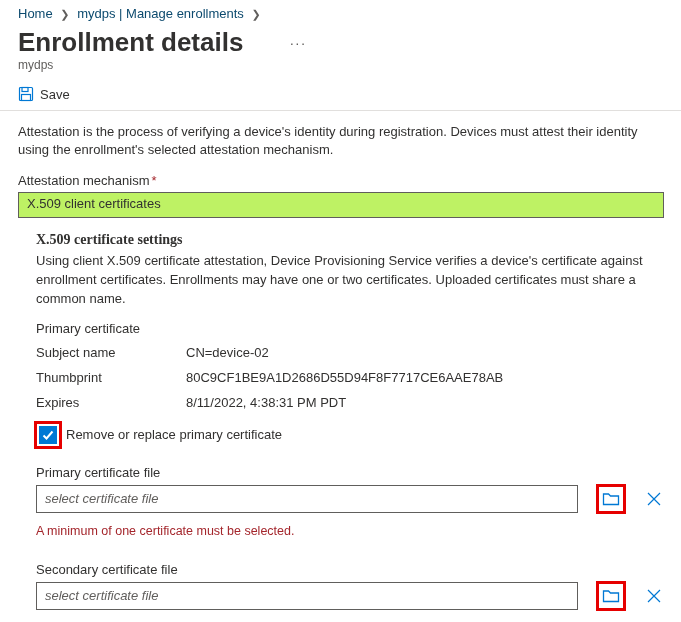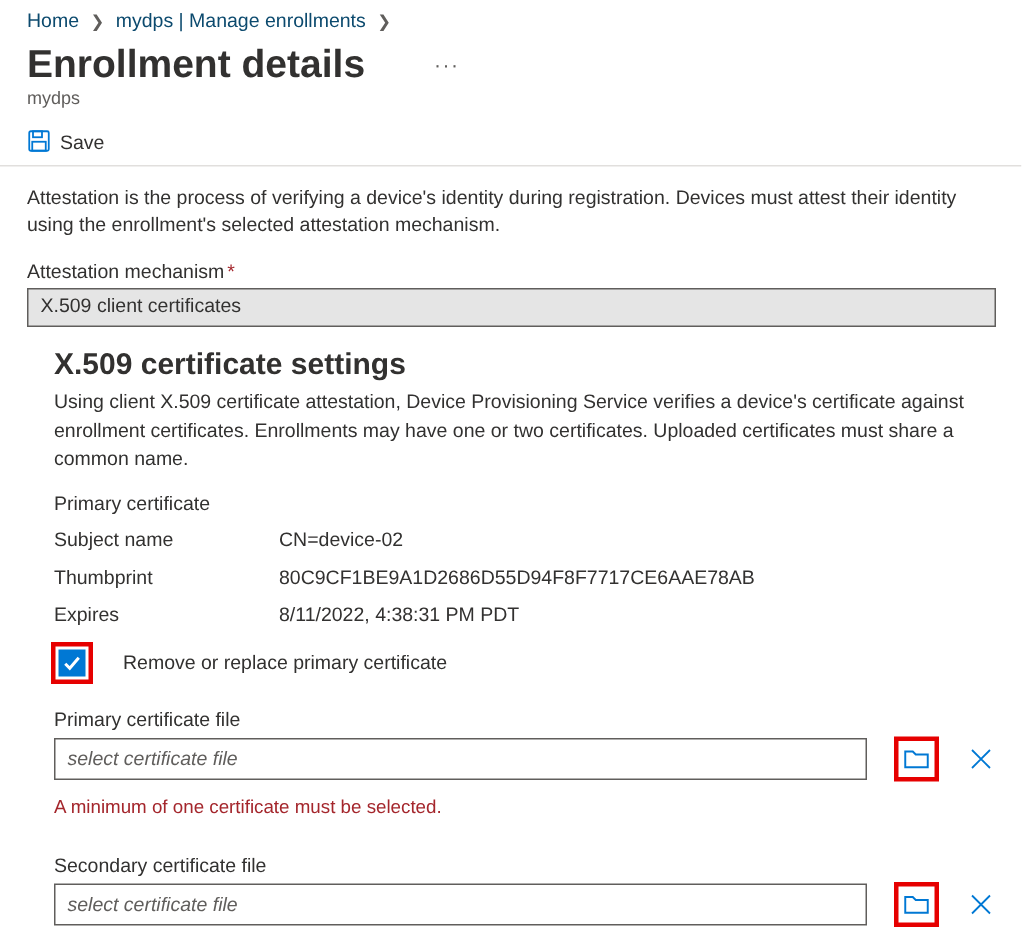--- a/index.html
+++ b/index.html
@@ -63,33 +63,33 @@
     margin: 0;
   }
   .content { padding: 12px 18px 20px 18px; }
   .desc { margin-bottom: 14px; line-height: 1.4; }
   .label { margin-bottom: 4px; }
   .req { color: #a4262c; margin-left: 2px; }
   .select {
     width: 646px;
     height: 26px;
     border: 1px solid #605e5c;
-    background: #e5e5e5;
+    background: #bef264;
     padding: 3px 8px;
     font-size: 13px;
     color: #323130;
   }
   .indent { padding: 14px 0 0 18px; width: 646px; }
-  .h2 { font-weight: 700; font-size: 20px; margin-bottom: 4px; }
+  .h2 { font-weight: 700; font-size: 14px; margin-bottom: 4px; font-family: Liberation Serif, serif; }
   .p { line-height: 1.45; margin-bottom: 12px; }
   .table { width: 628px; }
   .row { display: flex; padding: 5px 0; }
   .rlabel { width: 150px; }
   .rval { flex: 1; }
-  .chk-row { display: flex; align-items: center; gap: 20px; margin-top: 6px; position: relative; left: -2px; }
+  .chk-row { display: flex; align-items: center; gap: 4px; margin-top: 6px; position: relative; left: -2px; }
   .chk-box-hl { border: 3px solid #e60000; padding: 2px; display:flex; align-items:center; justify-content:center; }
   .chk {
     width: 18px; height: 18px;
     background: #0078d4;
     display: flex; align-items: center; justify-content: center;
   }
   .chk svg { color: #fff; }
   .sec-label { margin-top: 16px; margin-bottom: 4px; }
   .file-row { display: flex; align-items: center; gap: 18px; }
   .file-input {

